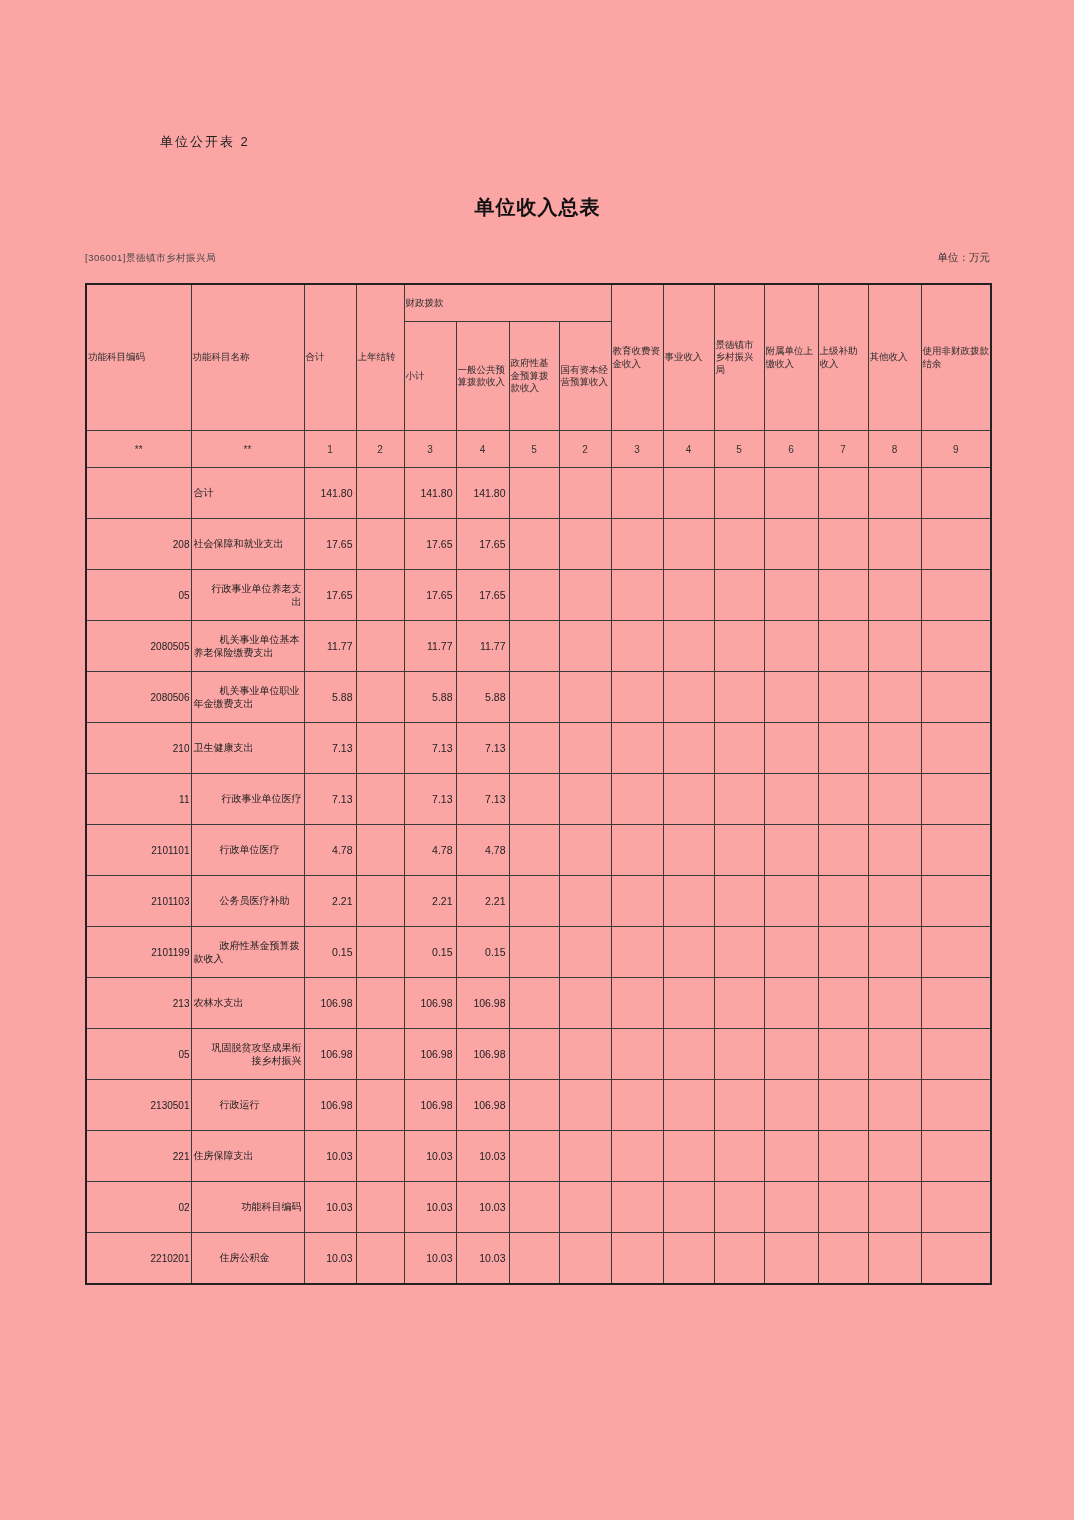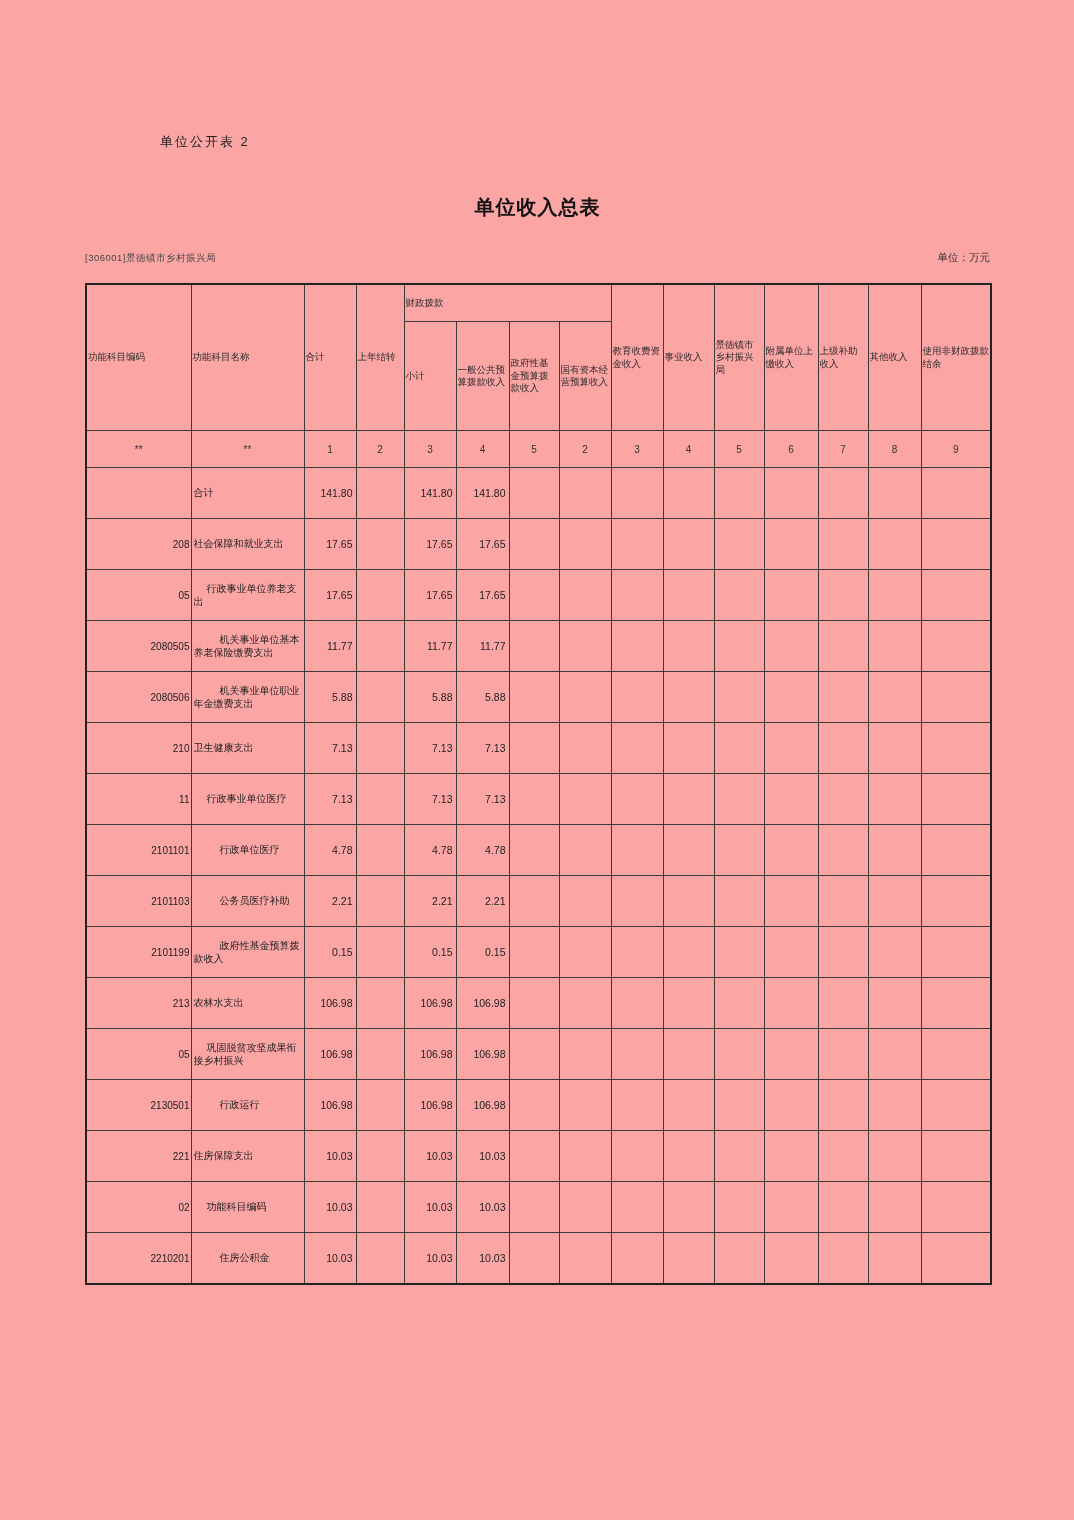--- a/index.html
+++ b/index.html
@@ -14,21 +14,21 @@
   table.income td,table.income th{border:1px solid #3a3a3a;font-weight:normal;vertical-align:middle;overflow:hidden;}
   th.hdr{font-size:9.5px;line-height:1.3;text-align:left;padding:2px 1px;color:#2b2b2b;}
   tr.band th{height:32px;}
   tr.subhdr th{height:104px;}
   tr.index td{height:34px;text-align:center;font-size:10px;color:#333;}
   tbody td{height:46px;font-size:10.5px;color:#222;}
   td.code{padding-left:2px;font-size:10px;text-align:right;}
   td.code.ind1{padding-left:18px;margin-left:32px;}
   td.code.ind2{padding-left:24px;}
   td.name{padding:2px 2px;font-size:10px;line-height:1.35;word-break:break-all;}
-  td.name.ind1{text-indent:13px;}
+  td.name.ind1{text-indent:13px;text-align:right;}
   td.name.ind2{text-indent:26px;}
   td.num{text-align:right;padding-right:3px;}
 </style>
 </head>
 <body>
 
 <div class="page">
 
   <div class="page-label">单位公开表 2</div>
 

